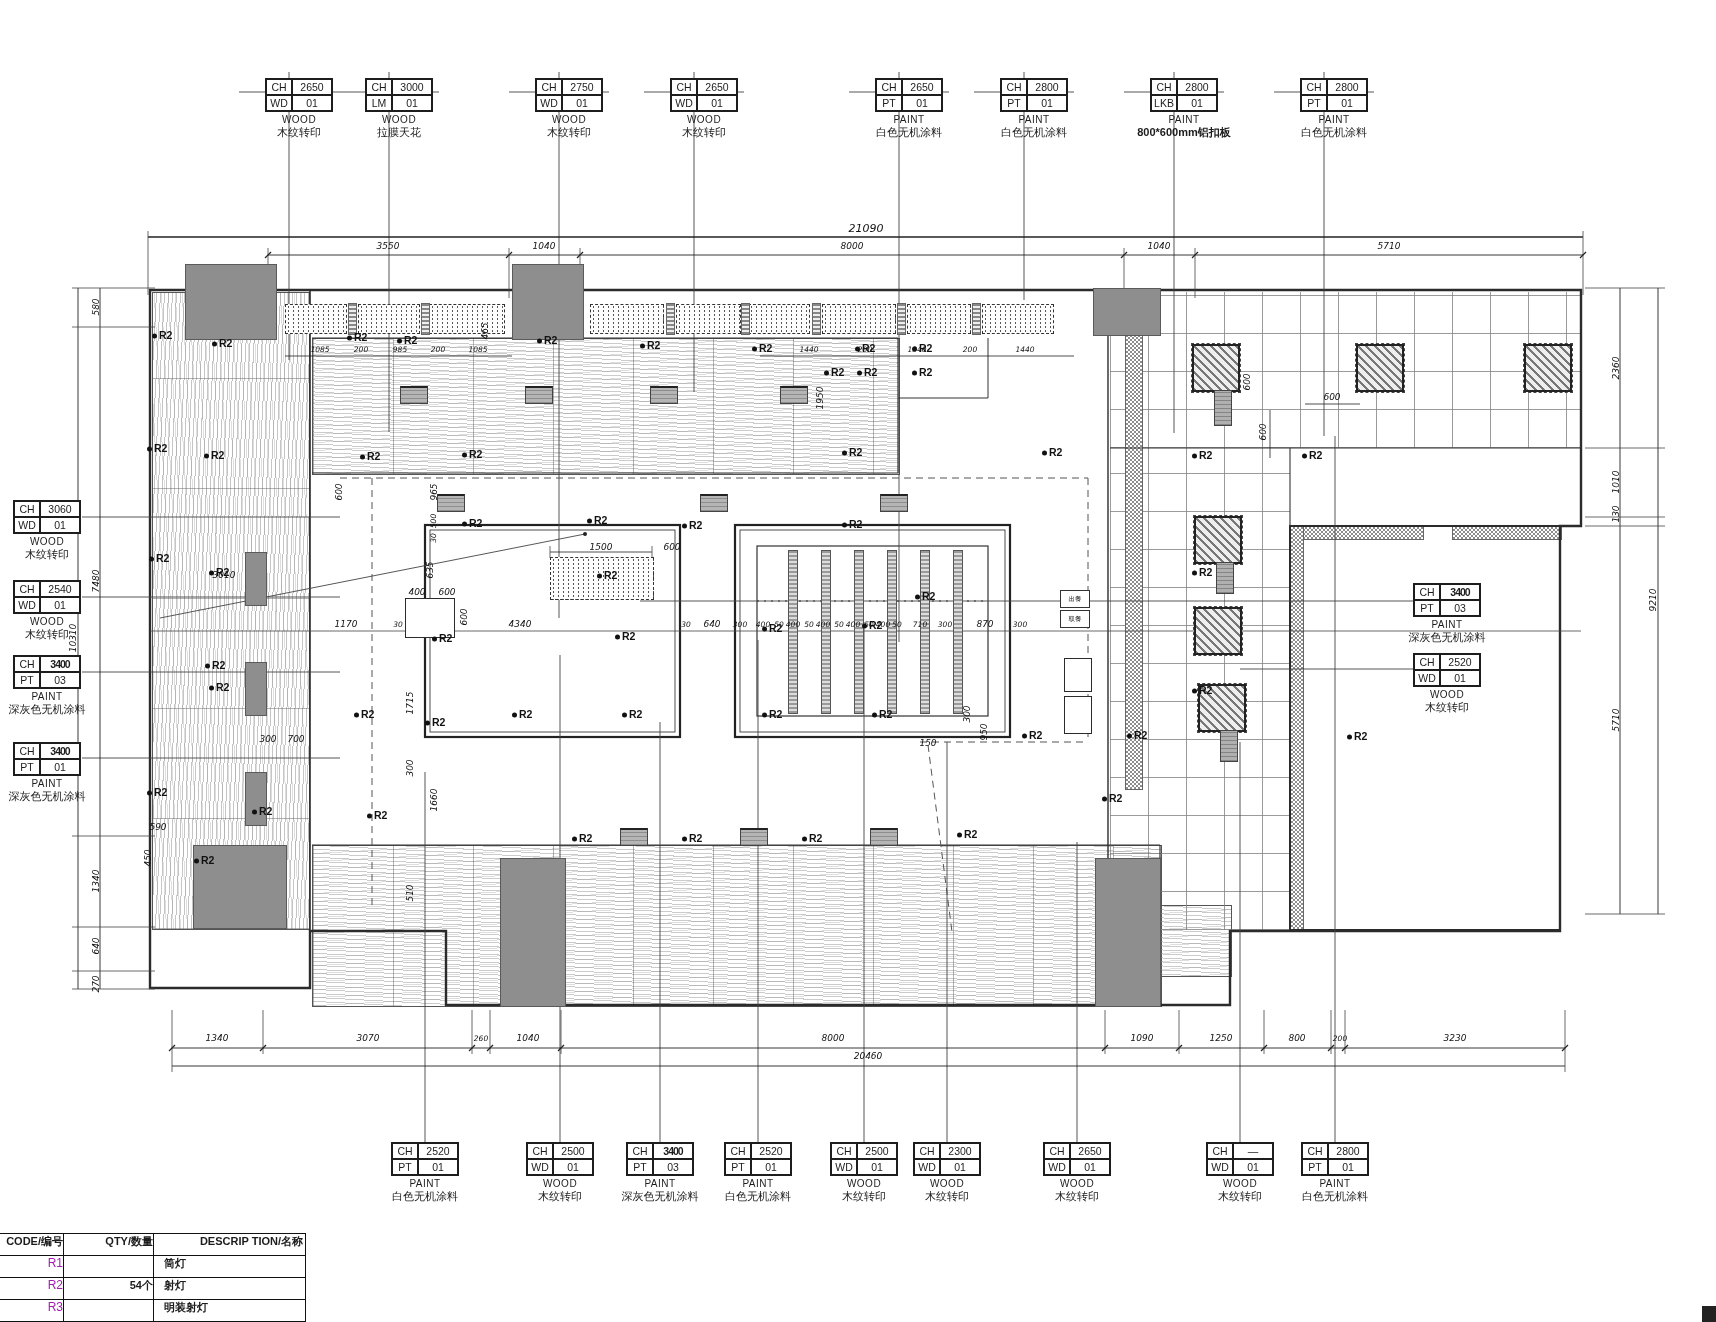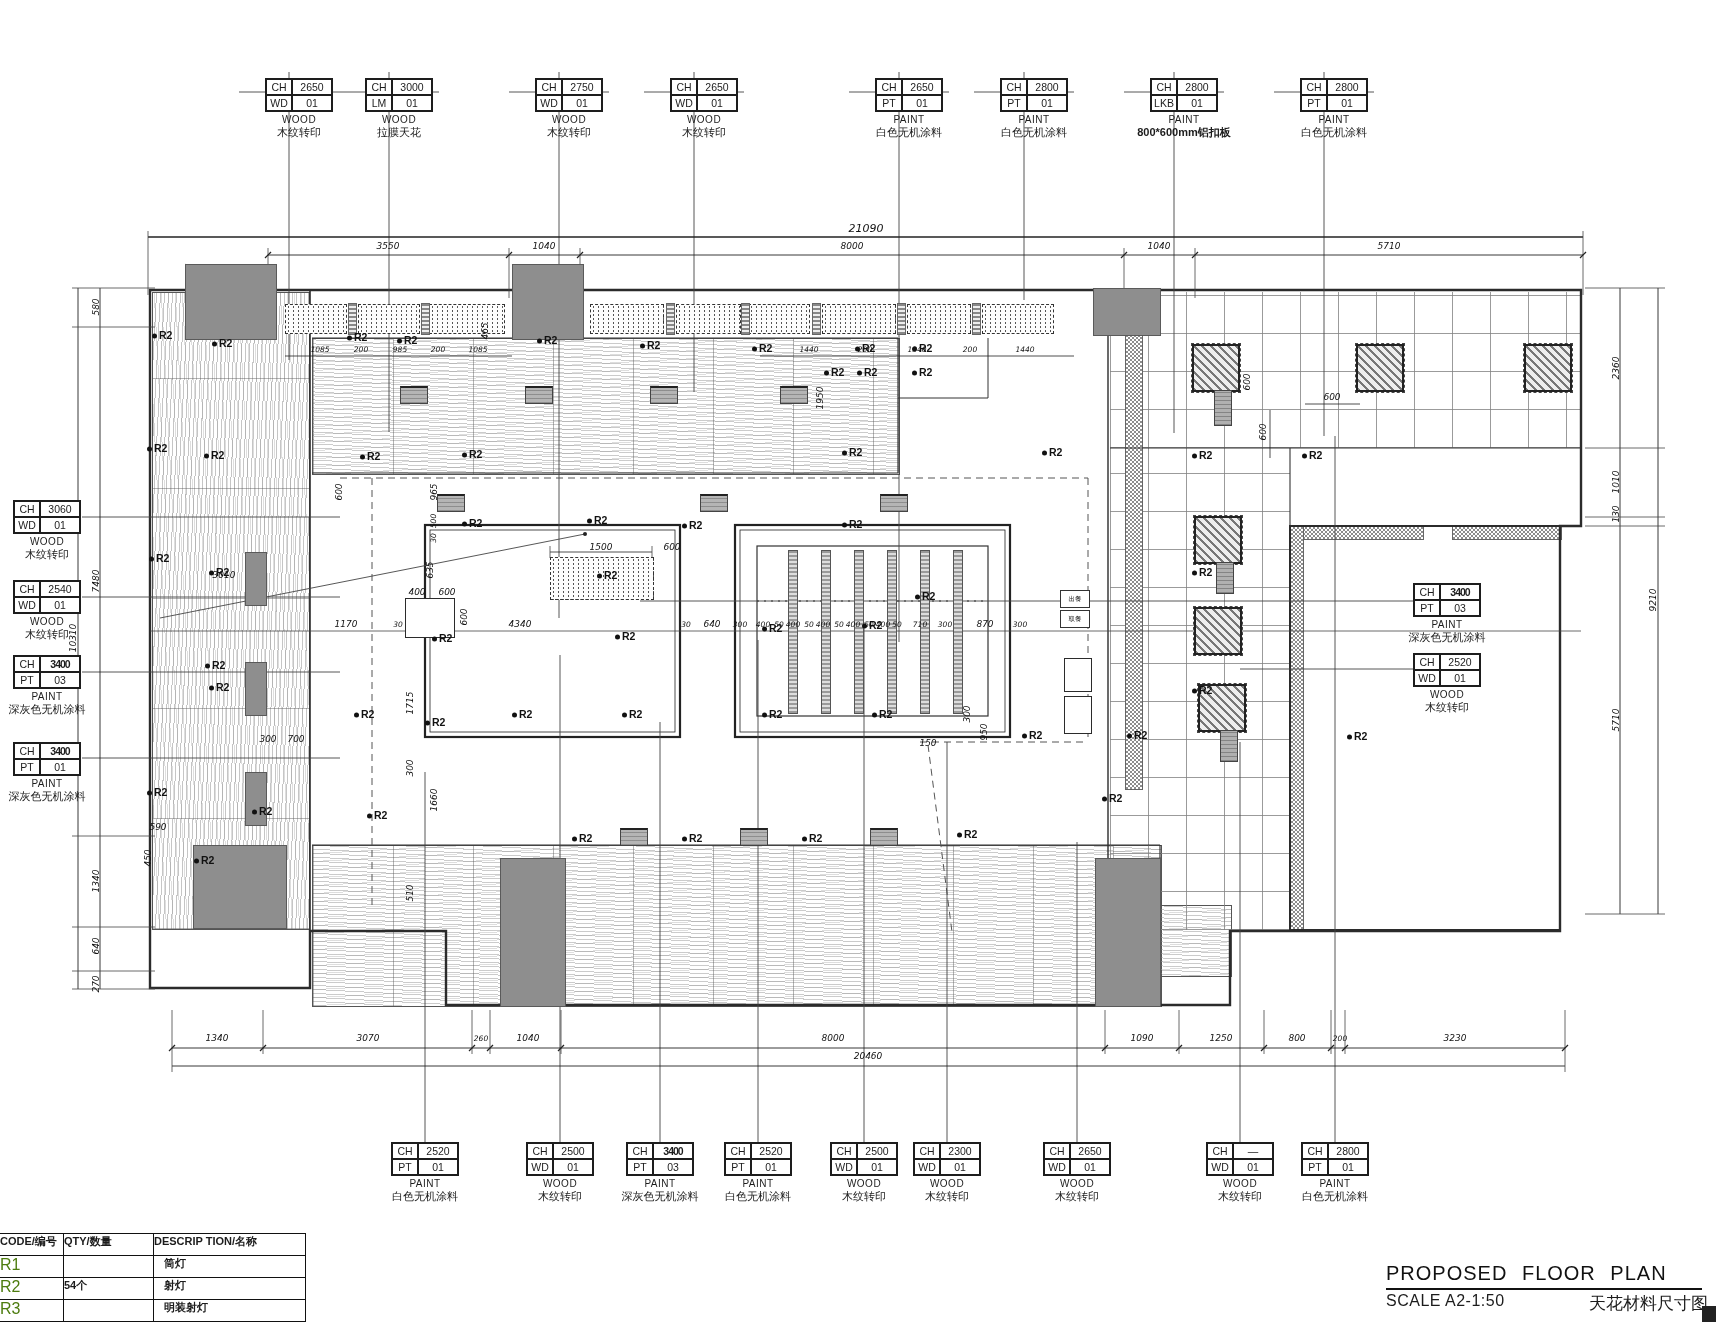--- a/index.html
+++ b/index.html
@@ -40,24 +40,24 @@
   .callout{width:110px;text-align:center}
   .co-box{display:grid;grid-template-columns:26px 40px;margin:0 auto;background:#fff;border:1.4px solid #1d1d1d;width:66px}
   .cc{border:0.8px solid #1d1d1d;font:10.5px "Liberation Sans",sans-serif;height:14px;line-height:14px;text-align:center;overflow:hidden;white-space:nowrap}
   .cc.bold{font-weight:bold;font-stretch:condensed;letter-spacing:-1px}
   .co-mat{font:10px "Liberation Sans",sans-serif;margin-top:2px;letter-spacing:.5px}
   .co-desc{font:11px "Liberation Sans",sans-serif;white-space:nowrap}
   
   .legend{left:0;top:1233px;width:305px;border:1.6px solid #111;border-left:none;background:#fff}
   .legend .row{display:grid;grid-template-columns:64px 90px 149px;border-bottom:1.4px solid #111}
   .legend .row:last-child{border-bottom:none}
-  .legend .cell{border-right:1.4px solid #111;height:21px;line-height:21px;text-align:left;font:11px "Liberation Sans",sans-serif;overflow:hidden}
+  .legend .cell{border-right:1.4px solid #111;height:21px;line-height:21px;text-align:right;font:11px "Liberation Sans",sans-serif;overflow:hidden}
   .legend .cell:last-child{border-right:none}
   .legend .hdr{font-weight:bold;font-size:11px}
-  .legend .code{color:#4d7c0f;font-size:16px}
+  .legend .code{color:#a21caf;font-size:12px}
   .legend .bold{font-weight:bold}
   
   .titleblock{left:1386px;top:1262px;width:330px}
   .tb-title{font:20px "Liberation Sans",sans-serif;letter-spacing:1px;word-spacing:8px;color:#111}
   .tb-rule{height:0;border-top:2px solid #111;margin:3px 0 2px 0;width:316px}
   .tb-row{display:flex;justify-content:space-between;width:322px}
   .tb-scale{font:16px "Liberation Sans",sans-serif;letter-spacing:.5px}
   .tb-cap{font:17px "Liberation Sans",sans-serif}
   .blk-sq{position:absolute;left:1702px;top:1306px;width:14px;height:16px;background:#222}
 </style>
@@ -843,23 +843,15 @@
       <div class="cell bold">54个</div>
       <div class="cell bold" style="text-align:left;padding-left:10px">射灯</div>
     </div>
     <div class="row">
       <div class="cell code">R3</div>
       <div class="cell bold"></div>
       <div class="cell bold" style="text-align:left;padding-left:10px">明装射灯</div>
     </div>
   </div>
 
-  <div class="abs titleblock">
-    <div class="tb-title">PROPOSED FLOOR PLAN</div>
-    <div class="tb-rule"></div>
-    <div class="tb-row">
-      <span class="tb-scale">SCALE A2-1:50</span>
-      <span class="tb-cap">天花材料尺寸图</span>
-    </div>
-  </div>
   <div class="blk-sq"></div>
 
 </div>
 
 </body></html>

